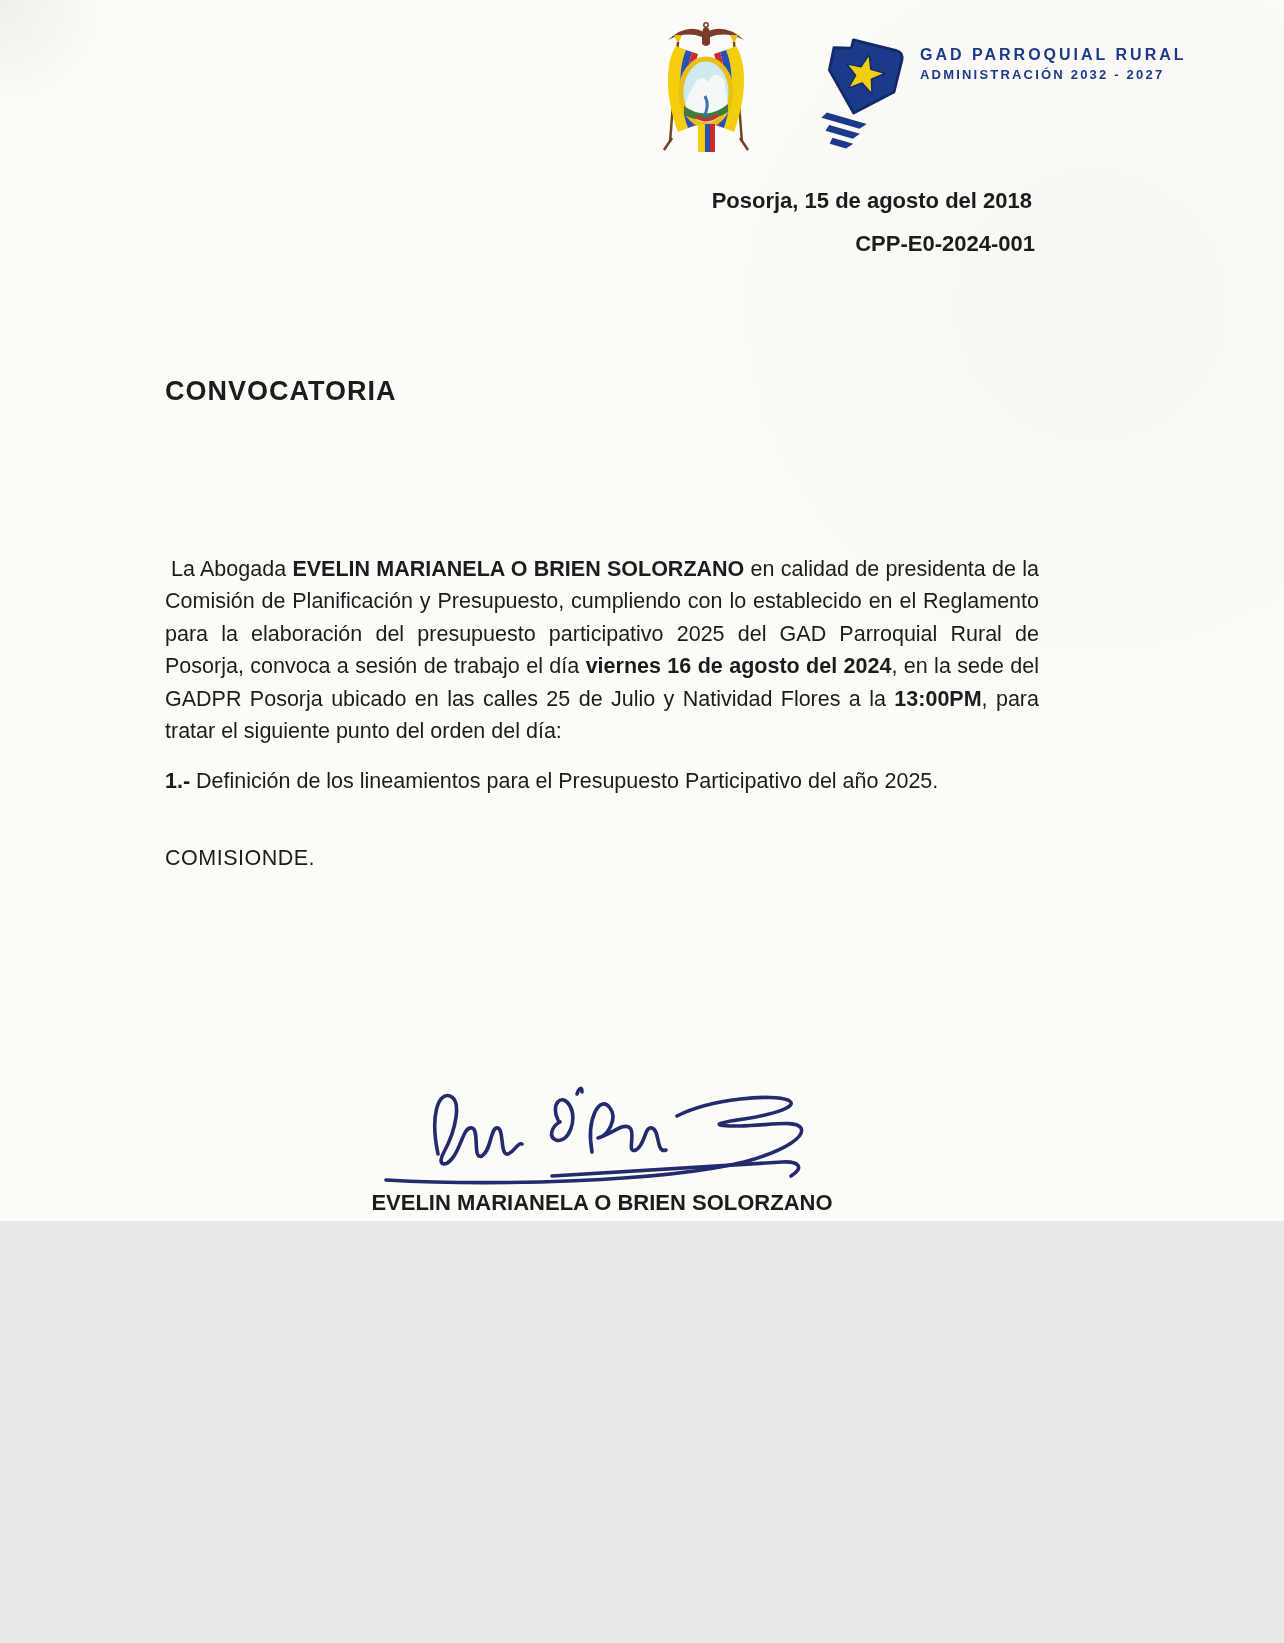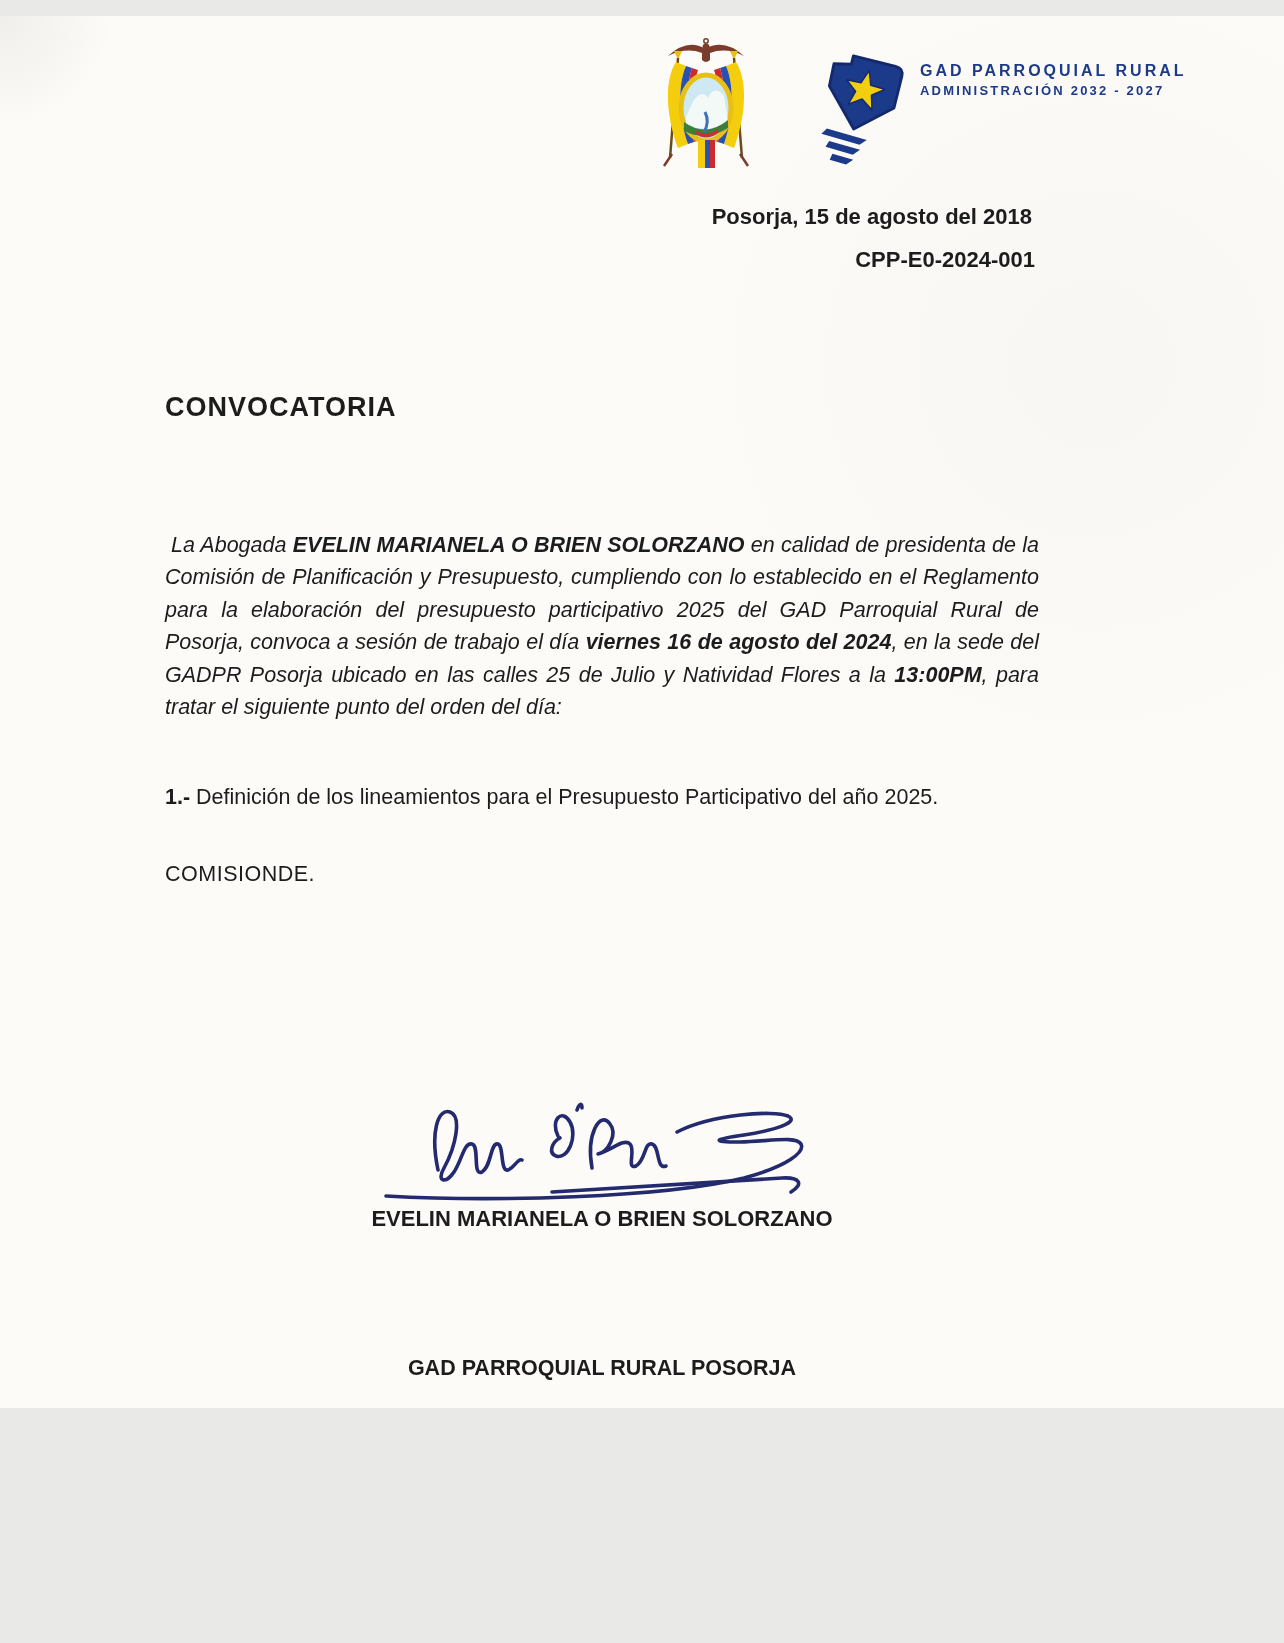--- a/index.html
+++ b/index.html
@@ -4,21 +4,21 @@
 <style>
   :root{
     --navy:#1c3a8a;
     --star-yellow:#f2cf0e;
     --ink:#232a6d;
     --text:#1c1c1c;
     --paper:#fcfbf8;
   }
   html,body{margin:0;padding:0;background:#e9e9e7;}
   .page{
-    position:relative;width:1284px;height:1392px;margin:16px auto;
+    position:relative;width:1284px;height:1221px;margin:0 auto;
     background:var(--paper);
     font-family:"Liberation Sans",sans-serif;color:var(--text);
     overflow:hidden;
   }
   .page::before{ 
     content:"";position:absolute;inset:0;pointer-events:none;
     background:
       radial-gradient(circle at 0% 0%, rgba(90,90,90,.08), transparent 6%),
       radial-gradient(circle at 85% 25%, rgba(150,140,120,.04), transparent 30%);
   }
@@ -29,22 +29,22 @@
   .brand-text{margin-left:6px;margin-top:12px;color:var(--navy);white-space:nowrap;}
   .brand-line1{font-size:16px;font-weight:700;letter-spacing:3px;}
   .brand-name{font-size:45px;font-weight:700;letter-spacing:2px;line-height:46px;margin-top:2px;}
   .brand-line3{font-size:13px;font-weight:700;letter-spacing:2.2px;margin-top:3px;}
   
   .date-line{position:absolute;top:188px;right:252px;font-size:22px;font-weight:700;}
   .ref-code{position:absolute;top:231px;right:249px;font-size:22px;font-weight:700;}
   
   .doc-title{position:absolute;top:376px;left:165px;width:872px;
              font-size:27px;font-weight:700;letter-spacing:1px;}
-  .para{position:absolute;top:491px;left:165px;width:874px;font-size:21.5px;
-        line-height:32.6px;text-align:justify;text-indent:6px;font-style:italic;}
+  .para{position:absolute;top:531px;left:165px;width:874px;font-size:21.5px;
+        line-height:32.6px;text-align:justify;text-indent:6px;}
   .agenda-item{position:absolute;top:747px;left:165px;width:874px;font-size:21.5px;}
   .closing{position:absolute;top:846px;left:165px;font-size:21.5px;letter-spacing:.5px;}
   b{font-weight:700;}
   
   .sig-svg{position:absolute;left:372px;top:1056px;width:440px;height:138px;}
   .sig-line{position:absolute;left:165px;width:874px;text-align:center;font-weight:700;}
   .sig-name{top:1190px;font-size:22px;}
   .sig-role1{top:1240px;font-size:21.5px;}
   .sig-role2{top:1291px;font-size:21.5px;}
   .sig-role3{top:1340px;font-size:21.5px;}

